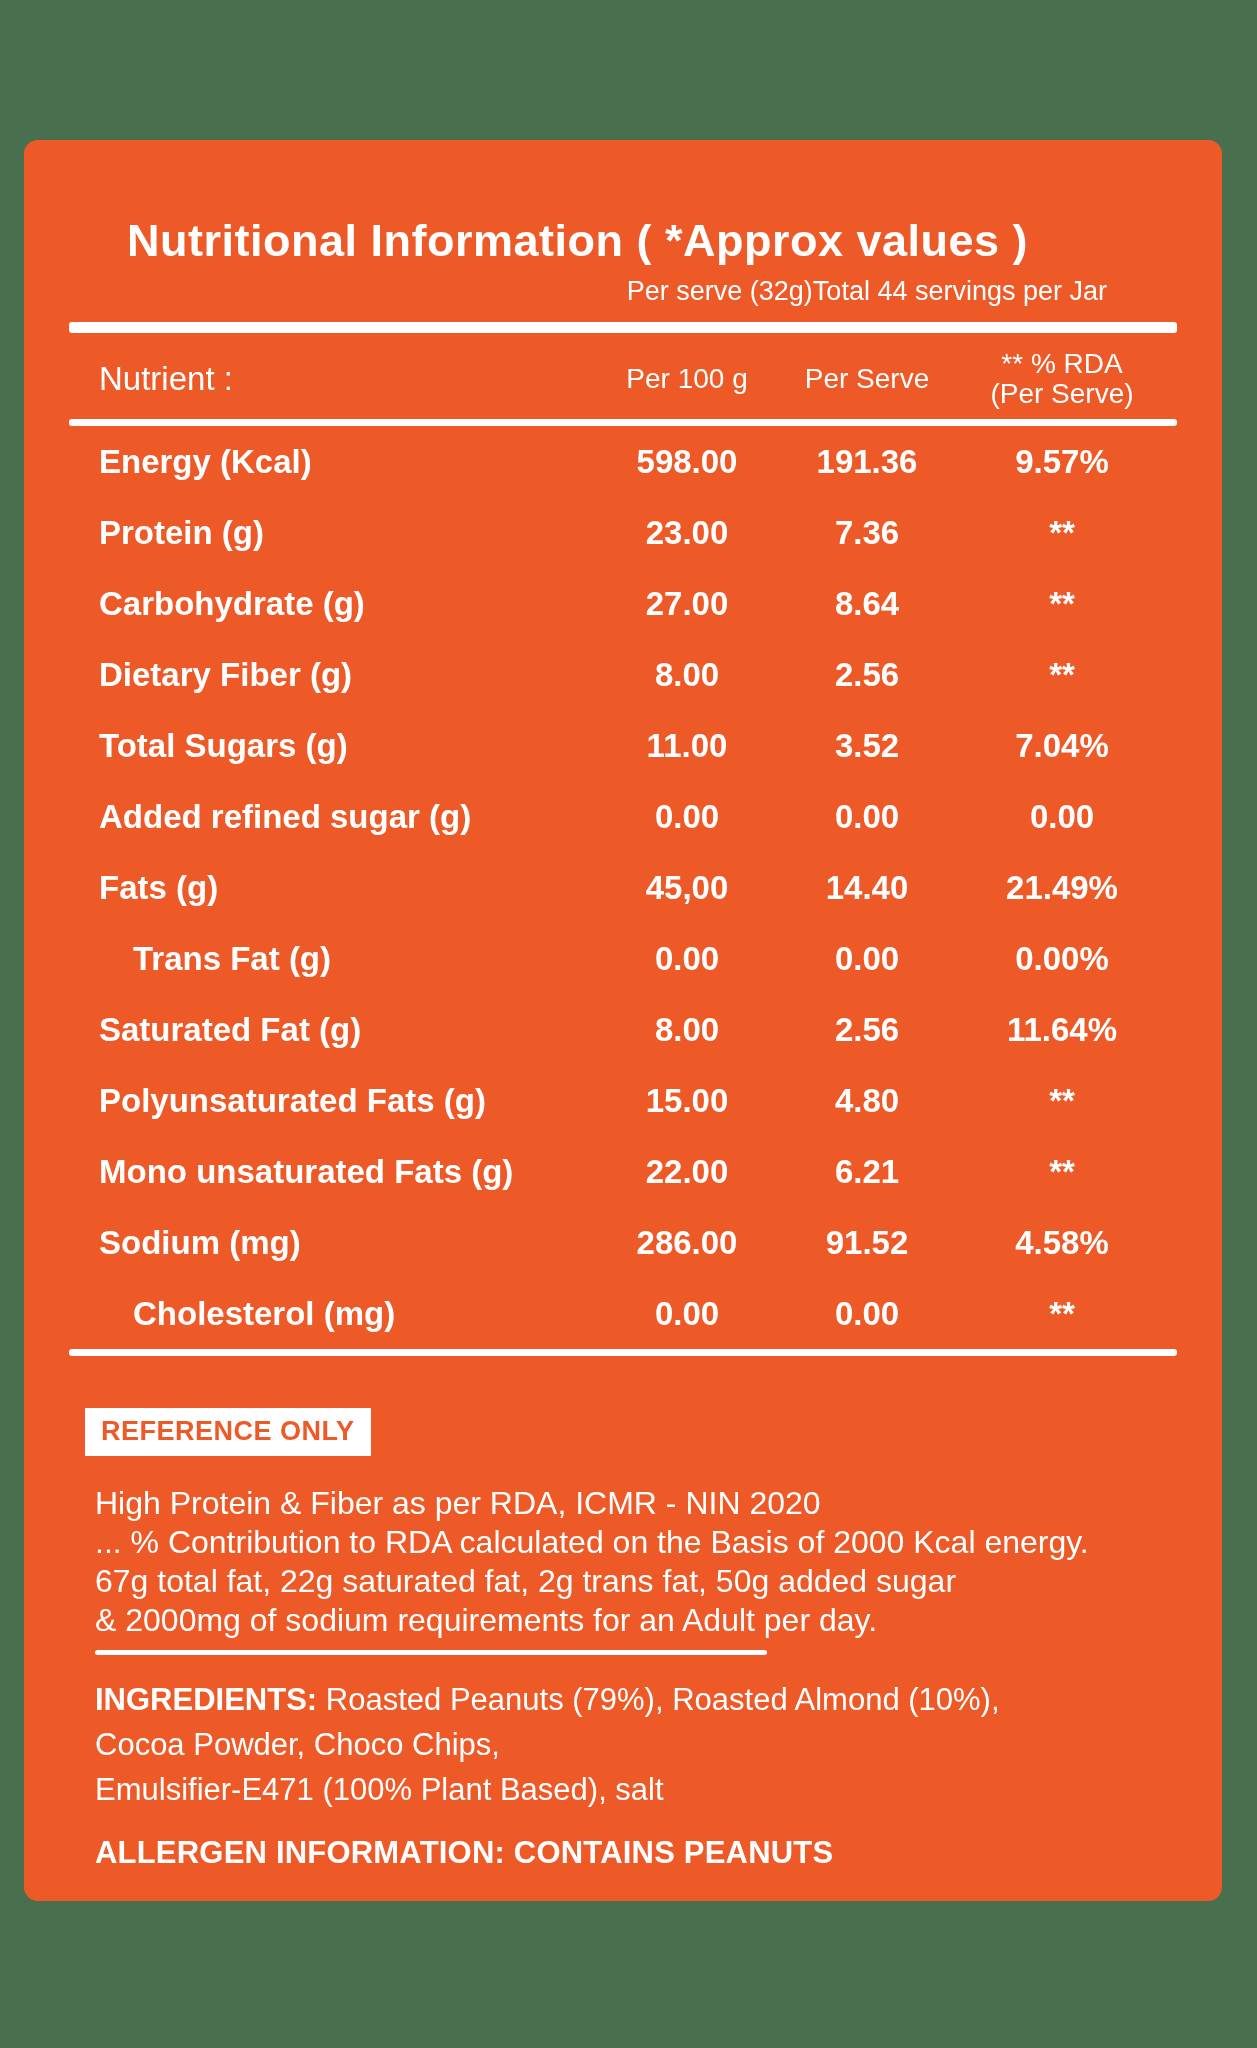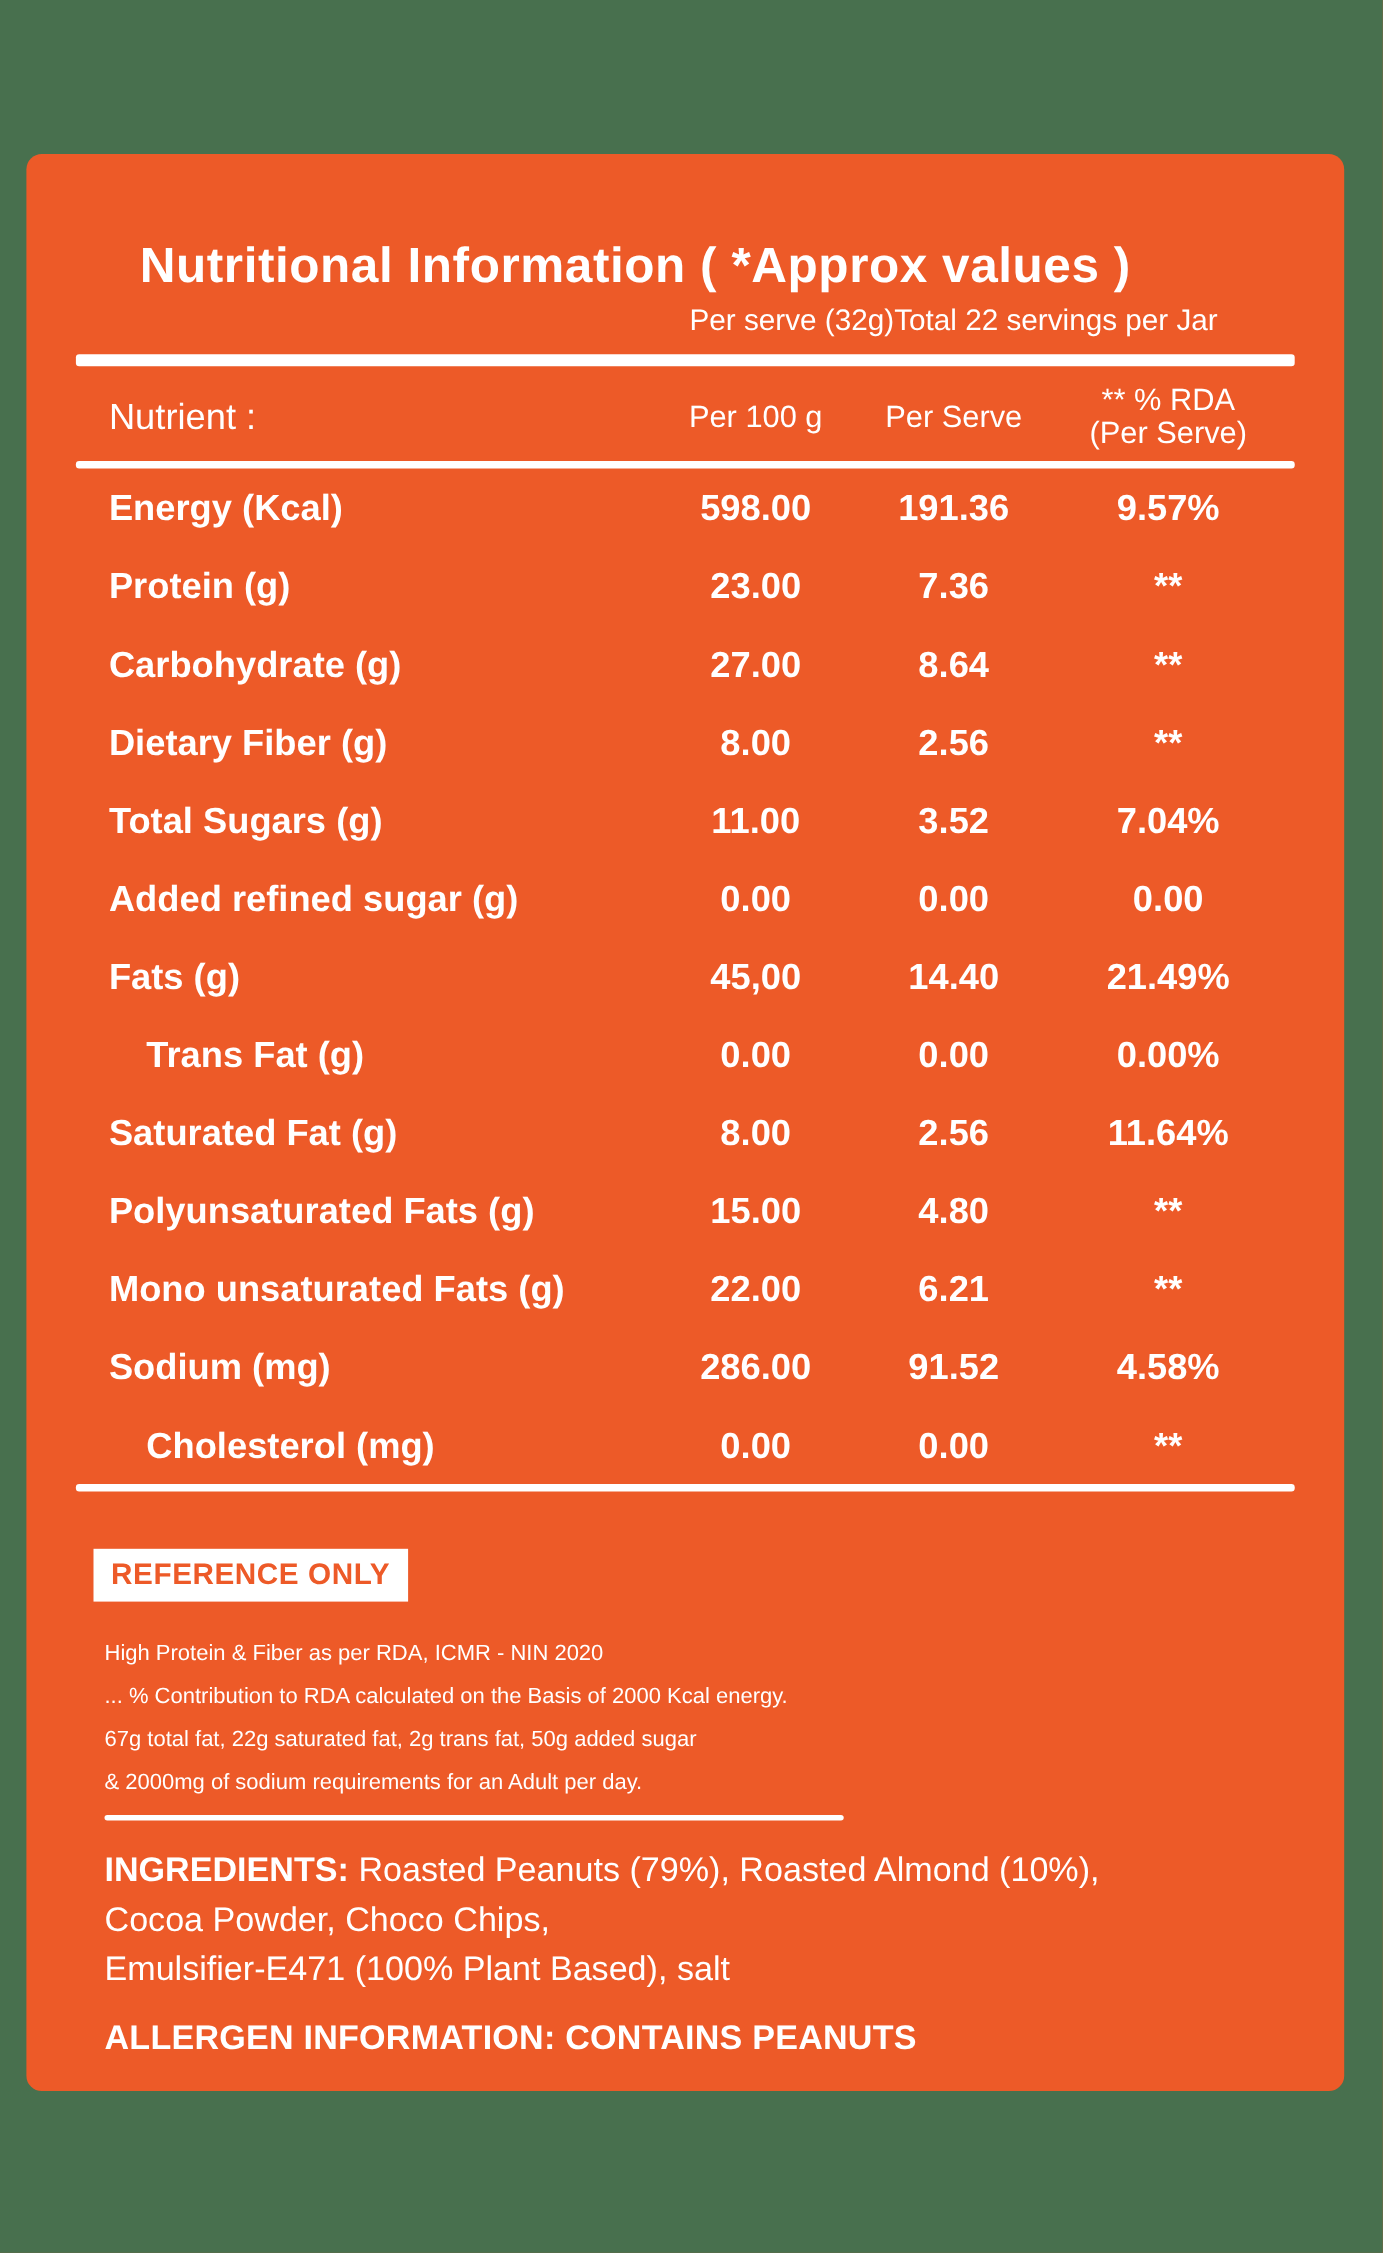--- a/index.html
+++ b/index.html
@@ -58,40 +58,40 @@
 
   .lower { margin-top: 52px; }
   .badge {
     display: inline-block;
     margin-left: 16px;
     background: #FFFFFF; color: #ED5A28;
     font-size: 27px; font-weight: 700; letter-spacing: 0.5px;
     padding: 8px 16px 9px 16px;
   }
   .ref-lines { margin: 28px 0 0 26px; }
-  .ref-lines p { margin: 0; font-size: 20px; line-height: 39px; font-weight: 400; }
+  .ref-lines p { margin: 0; font-size: 32px; line-height: 39px; font-weight: 400; }
 
   .ingredients { margin: 22px 0 0 26px; }
   .ingredients p { margin: 0; font-size: 31px; line-height: 45px; font-weight: 400; }
   .ingredients b { font-weight: 700; }
 
   .bold-lines { margin: 18px 0 0 26px; }
   .bold-lines p { margin: 0; font-size: 31px; line-height: 46px; font-weight: 700; letter-spacing: 0.2px; }
 </style>
 </head>
 <body>
 
 <div class="canvas">
   <div class="card">
 
     <div class="head">
       <h1 class="title">Nutritional Information ( *Approx values )</h1>
       <div class="subrow">
         <span>Per serve (32g)</span>
-        <span>Total 22 servings per Jar</span>
+        <span>Total 44 servings per Jar</span>
       </div>
     </div>
 
     <div class="divider thick"></div>
 
     <div class="thead">
       <span class="c-label">Nutrient :</span>
       <span class="c-num c2">Per 100 g</span>
       <span class="c-num c3">Per Serve</span>
       <span class="c-num c4 rda-header">

